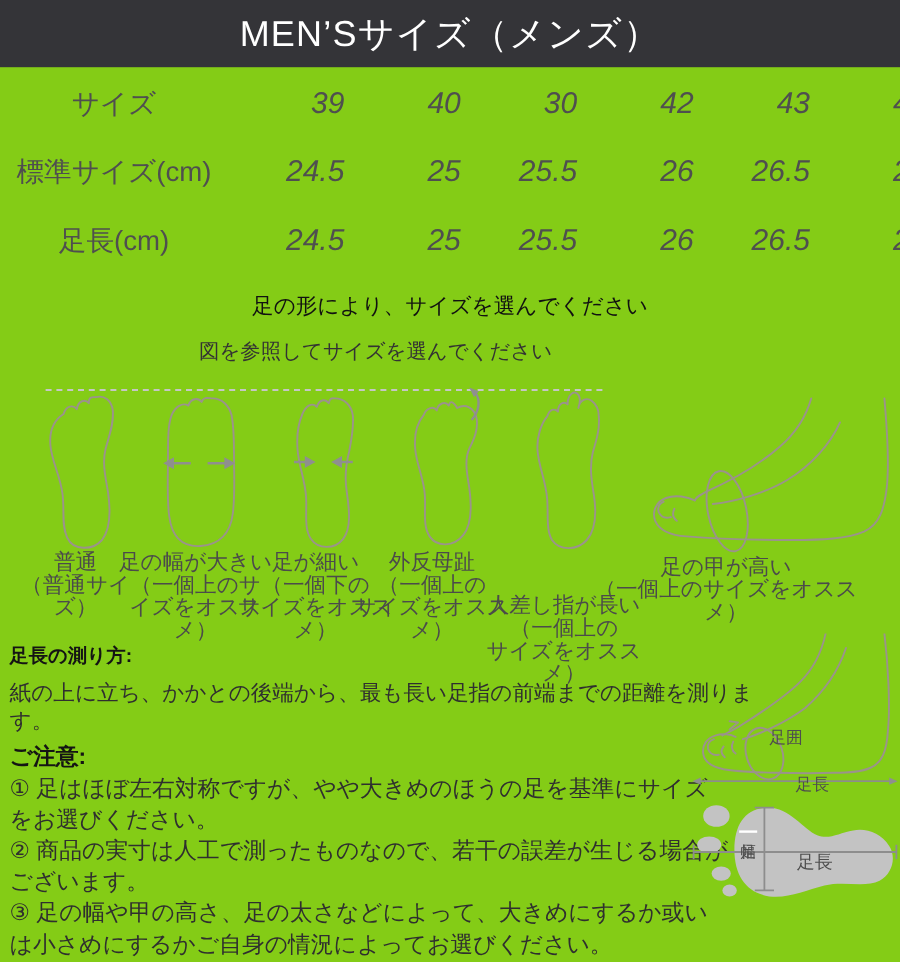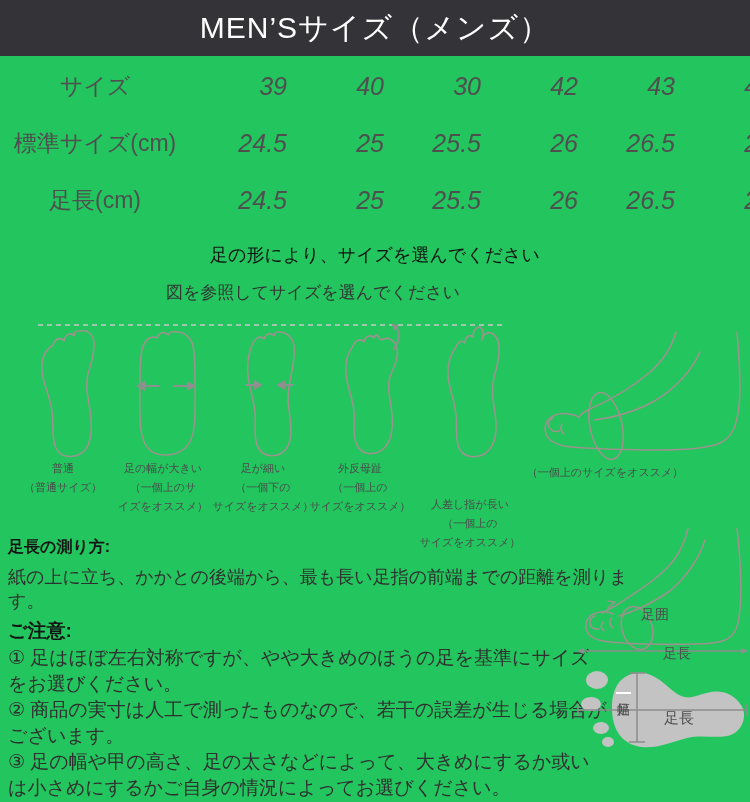--- a/index.html
+++ b/index.html
@@ -1,17 +1,17 @@
 <!DOCTYPE html>
 <html><head>
 <meta charset="utf-8">
 <style>
   html,body{margin:0;padding:0;background:#fff;}
   .page{
-    position:relative;width:750px;height:802px;background:#22c55e;overflow:hidden;
+    position:relative;width:750px;height:802px;background:#84cc16;overflow:hidden;
     font-family:"Liberation Sans","DejaVu Sans",sans-serif;color:#303030;
   }
   
   .header{
     position:absolute;left:0;top:0;width:750px;height:56px;background:#343438;
     display:flex;align-items:center;justify-content:center;
   }
   .header .title{color:#ffffff;font-size:30px;letter-spacing:1px;font-weight:500;}
   
   .size-table{position:absolute;left:0;top:58px;width:750px;}
@@ -27,21 +27,21 @@
   svg{position:absolute;display:block;}
   .feet-svg{left:0;top:310px;}
   .mez-svg{left:575px;top:528px;}
   .outline{fill:none;stroke:#9b938c;stroke-width:1.6;stroke-linecap:round;stroke-linejoin:round;}
   .arrowline{stroke:#8f8f8f;stroke-width:2;fill:none;}
   .arrowhead{fill:#8f8f8f;stroke:none;}
   .dash{stroke:#c6c6c6;stroke-width:1.5;stroke-dasharray:5 4;fill:none;}
   .mline{stroke:#8d8d8d;stroke-width:1.5;fill:none;}
   .printfill{fill:#c3c3c3;stroke:none;}
   
-  .cap{position:absolute;top:459px;text-align:center;font-size:11px;line-height:19px;color:#4b4b4b;}
+  .cap{position:absolute;top:459px;text-align:center;font-size:18px;line-height:19px;color:#4b4b4b;}
   .cap.cap-6{top:463px;}
   .cap1{left:8px;width:110px;}
   .cap2{left:98px;width:130px;}
   .cap3{left:196px;width:134px;}
   .cap4{left:290px;width:140px;}
   .cap5{left:392px;width:156px;margin-top:36px;}
   .cap6{left:485px;width:240px;}
   
   .measure-title{position:absolute;left:8px;top:537px;font-size:16px;font-weight:bold;color:#141414;}
   .measure-body{position:absolute;left:8px;top:565px;width:645px;font-size:18px;color:#2f2f2f;}
@@ -171,20 +171,21 @@
     <div>外反母趾</div>
     <div>（一個上の</div>
     <div>サイズをオススメ）</div>
   </div>
   <div class="cap cap5">
     <div>人差し指が長い</div>
     <div>（一個上の</div>
     <div>サイズをオススメ）</div>
   </div>
   <div class="cap cap6 cap-6">
+    <div>足の甲が高い</div>
     <div>（一個上のサイズをオススメ）</div>
   </div>
 
   <div class="measure-title">足長の測り方:</div>
   <div class="measure-body">紙の上に立ち、かかとの後端から、最も長い足指の前端までの距離を測ります。</div>
 
   <div class="notes-title">ご注意:</div>
   <div class="notes-list">
     <div>① 足はほぼ左右対称ですが、やや大きめのほうの足を基準にサイズをお選びください。</div>
     <div>② 商品の実寸は人工で測ったものなので、若干の誤差が生じる場合がございます。</div>

